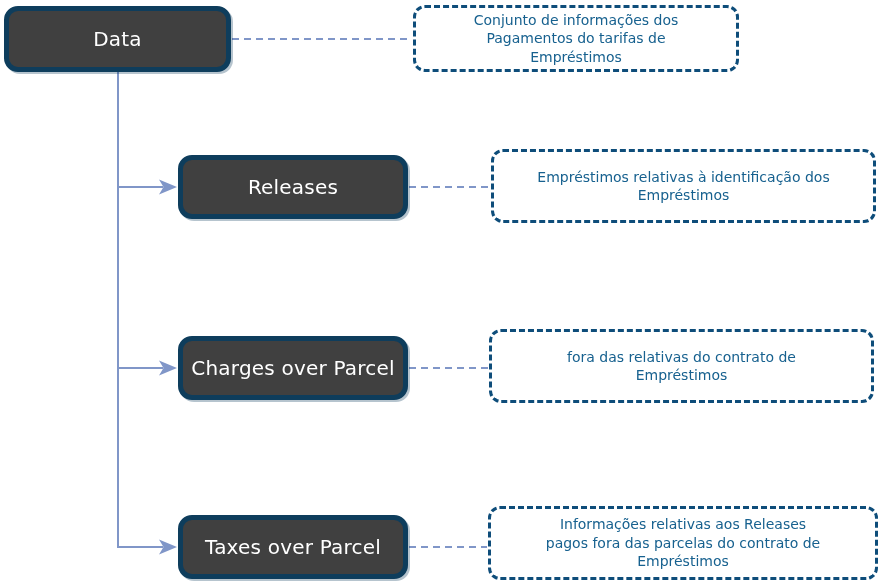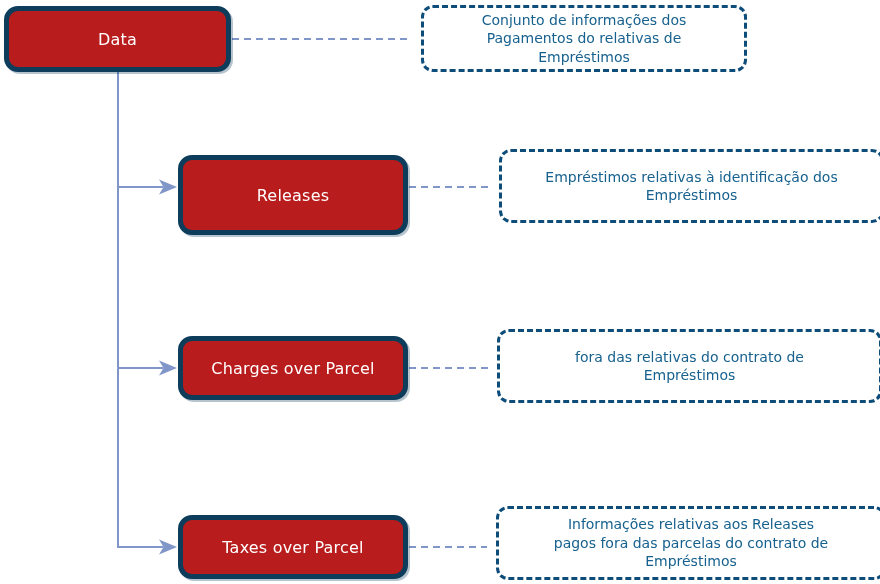--- a/index.html
+++ b/index.html
@@ -19,52 +19,51 @@
     position: absolute;
     left: 0;
     top: 0;
     width: 880px;
     height: 584px;
     pointer-events: none;
   }
   .node {
     position: absolute;
     box-sizing: border-box;
-    background: #b91c1c;
+    background: #404040;
     border: 5px solid #0E3D5C;
     border-radius: 14px;
     box-shadow: 2px 2px 0 rgba(14, 61, 92, 0.30);
     display: flex;
     align-items: center;
     justify-content: center;
     color: #ffffff;
-    font-size: 16px;
+    font-size: 20px;
     letter-spacing: 0.2px;
     cursor: default;
   }
   .node-data     { left: 4px;   top: 6px;   width: 227px; height: 66px; }
-  .node-releases { left: 178px; top: 155px; width: 230px; height: 80px; }
+  .node-releases { left: 178px; top: 155px; width: 230px; height: 64px; }
   .node-charges  { left: 178px; top: 336px; width: 230px; height: 64px; }
   .node-taxes    { left: 178px; top: 515px; width: 230px; height: 64px; }
 
   .annotation {
     position: absolute;
     box-sizing: border-box;
     border: 3px dashed #0E4D7A;
     border-radius: 12px;
     background: #ffffff;
     display: flex;
     flex-direction: column;
     justify-content: center;
     text-align: center;
     color: #17618F;
     font-size: 14px;
     line-height: 18.5px;
     padding: 2px 6px;
-    margin-left: 8px;
   }
   .ann-1 { left: 413px; top: 5px;   width: 326px; height: 67px; }
   .ann-2 { left: 491px; top: 149px; width: 385px; height: 74px; }
   .ann-3 { left: 489px; top: 329px; width: 385px; height: 74px; }
   .ann-4 { left: 488px; top: 506px; width: 390px; height: 74px; }
 </style>
 </head>
 <body>
 
 <div class="canvas">
@@ -98,21 +97,21 @@
   <div class="node node-taxes">
     <span>Taxes over Parcel</span>
   </div>
 
   <div class="node node-charges">
     <span>Charges over Parcel</span>
   </div>
 
   <div class="annotation ann-1">
     <div>Conjunto de informações dos</div>
-    <div>Pagamentos do relativas de</div>
+    <div>Pagamentos do tarifas de</div>
     <div>Empréstimos</div>
   </div>
 
   <div class="annotation ann-2">
     <div>Empréstimos relativas à identificação dos</div>
     <div>Empréstimos</div>
   </div>
 
   <div class="annotation ann-3">
     <div>fora das relativas do contrato de</div>

